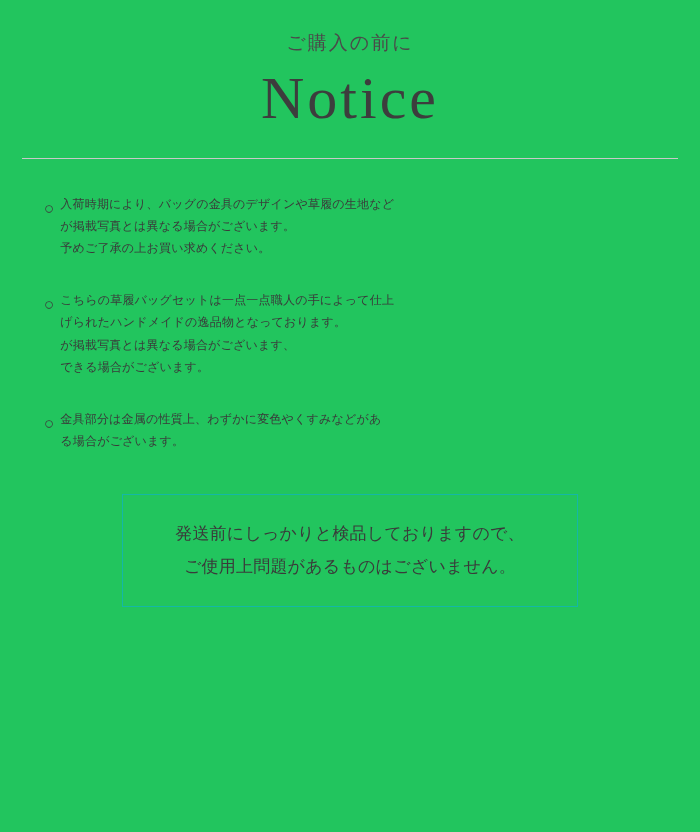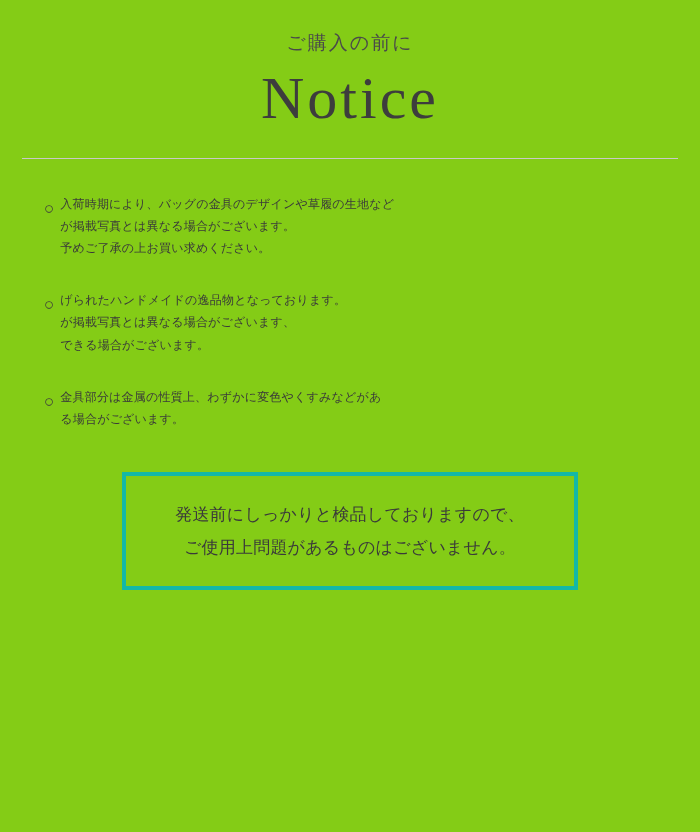--- a/index.html
+++ b/index.html
@@ -12,21 +12,21 @@
     height: 832px;
     font-family: "Liberation Sans", sans-serif;
     color: #333333;
     -webkit-font-smoothing: antialiased;
   }
   .page {
     position: relative;
     width: 700px;
     height: 832px;
     box-sizing: border-box;
-    background: #84cc16;
+    background: #22c55e;
     overflow: hidden;
   }
 
   
   .header {
     padding-top: 30px;
     text-align: center;
   }
   .header-sub {
     font-family: "Liberation Serif", serif;
@@ -82,21 +82,21 @@
     white-space: nowrap;
   }
 
   
   .note-wrap {
     display: flex;
     justify-content: center;
     margin-top: 42px;
   }
   .note-box {
-    border: 4px solid #14b8a6;
+    border: 1px solid #14b8a6;
     box-sizing: border-box;
     width: 456px;
     padding: 22px 10px 22px 10px;
     text-align: center;
   }
   .note-line {
     font-size: 17px;
     line-height: 1.95;
     color: #3a3a3a;
     letter-spacing: 0.2px;
@@ -120,20 +120,21 @@
       <div class="item-lines">
         <div class="line">入荷時期により、バッグの金具のデザインや草履の生地など</div>
         <div class="line">が掲載写真とは異なる場合がございます。</div>
         <div class="line">予めご了承の上お買い求めください。</div>
       </div>
     </div>
 
     <div class="item">
       <span class="bullet">○</span>
       <div class="item-lines">
+        <div class="line">こちらの草履バッグセットは一点一点職人の手によって仕上</div>
         <div class="line">げられたハンドメイドの逸品物となっております。</div>
         <div class="line">が掲載写真とは異なる場合がございます、</div>
         <div class="line">できる場合がございます。</div>
       </div>
     </div>
 
     <div class="item">
       <span class="bullet">○</span>
       <div class="item-lines">
         <div class="line">金具部分は金属の性質上、わずかに変色やくすみなどがあ</div>

